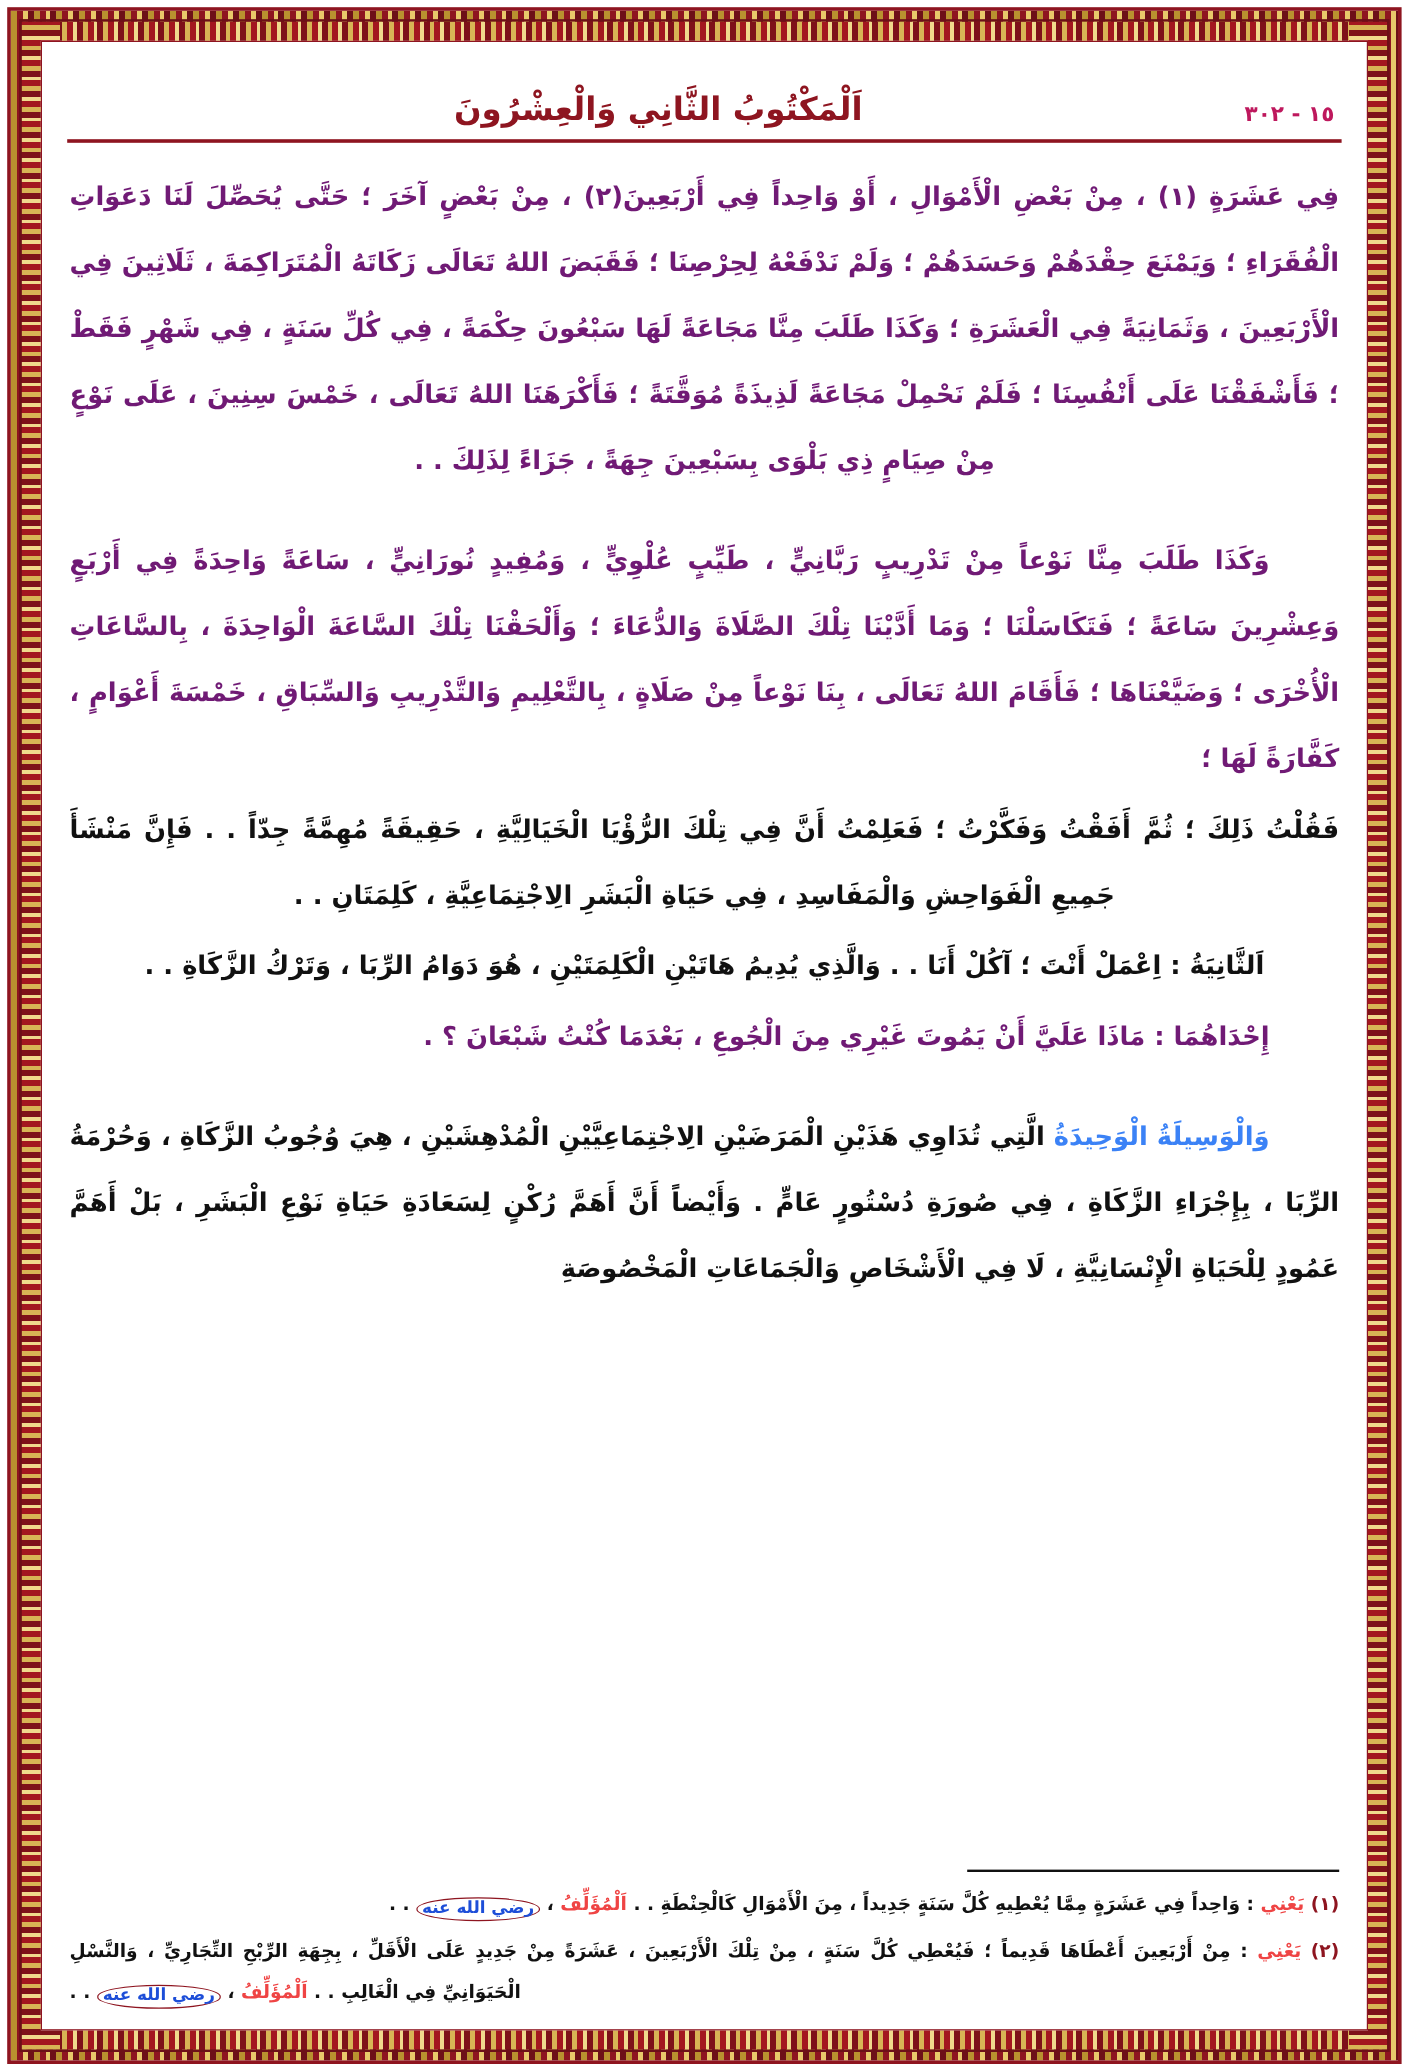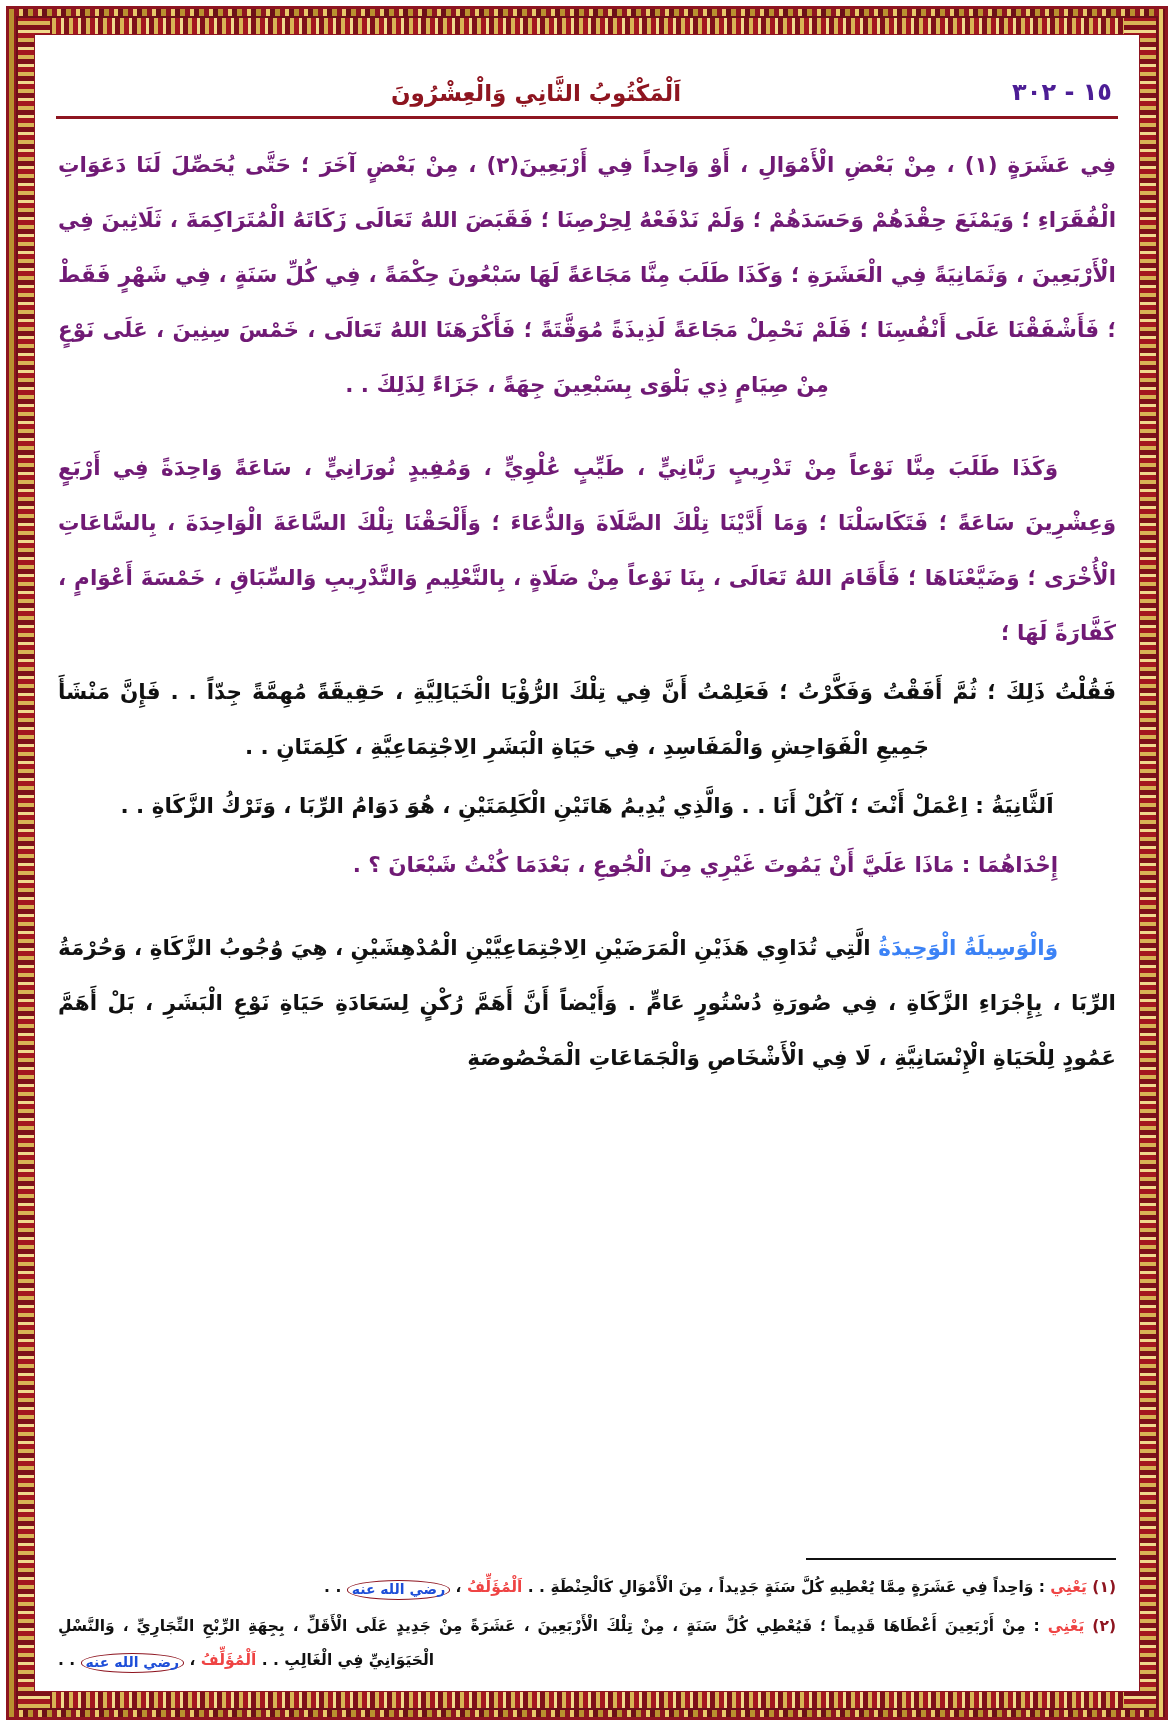--- a/index.html
+++ b/index.html
@@ -76,32 +76,32 @@
   .header{
     position:relative;
     display:flex;align-items:flex-end;
     justify-content:space-between;
     flex-direction:row-reverse;
     height:64px;
     padding:0 10px 0 8px;
   }
   .hdr-title{
     color:#8e1520;
-    font-size:23px;
+    font-size:27px;
     font-weight:bold;
     line-height:1.2;
     letter-spacing:0;
     flex:0 0 auto;
     margin-right:auto;
     margin-left:auto;
     padding-bottom:2px;
   }
   .hdr-folio{
-    color:#4c1d95;
-    font-size:24px;
+    color:#be185d;
+    font-size:18px;
     font-weight:bold;
     direction:ltr;
     unicode-bidi:bidi-override;
     padding-bottom:4px;
     white-space:nowrap;
   }
   .hdr-rule{
     height:3px;
     background:#8e1520;
     margin:6px 4px 0 4px;

